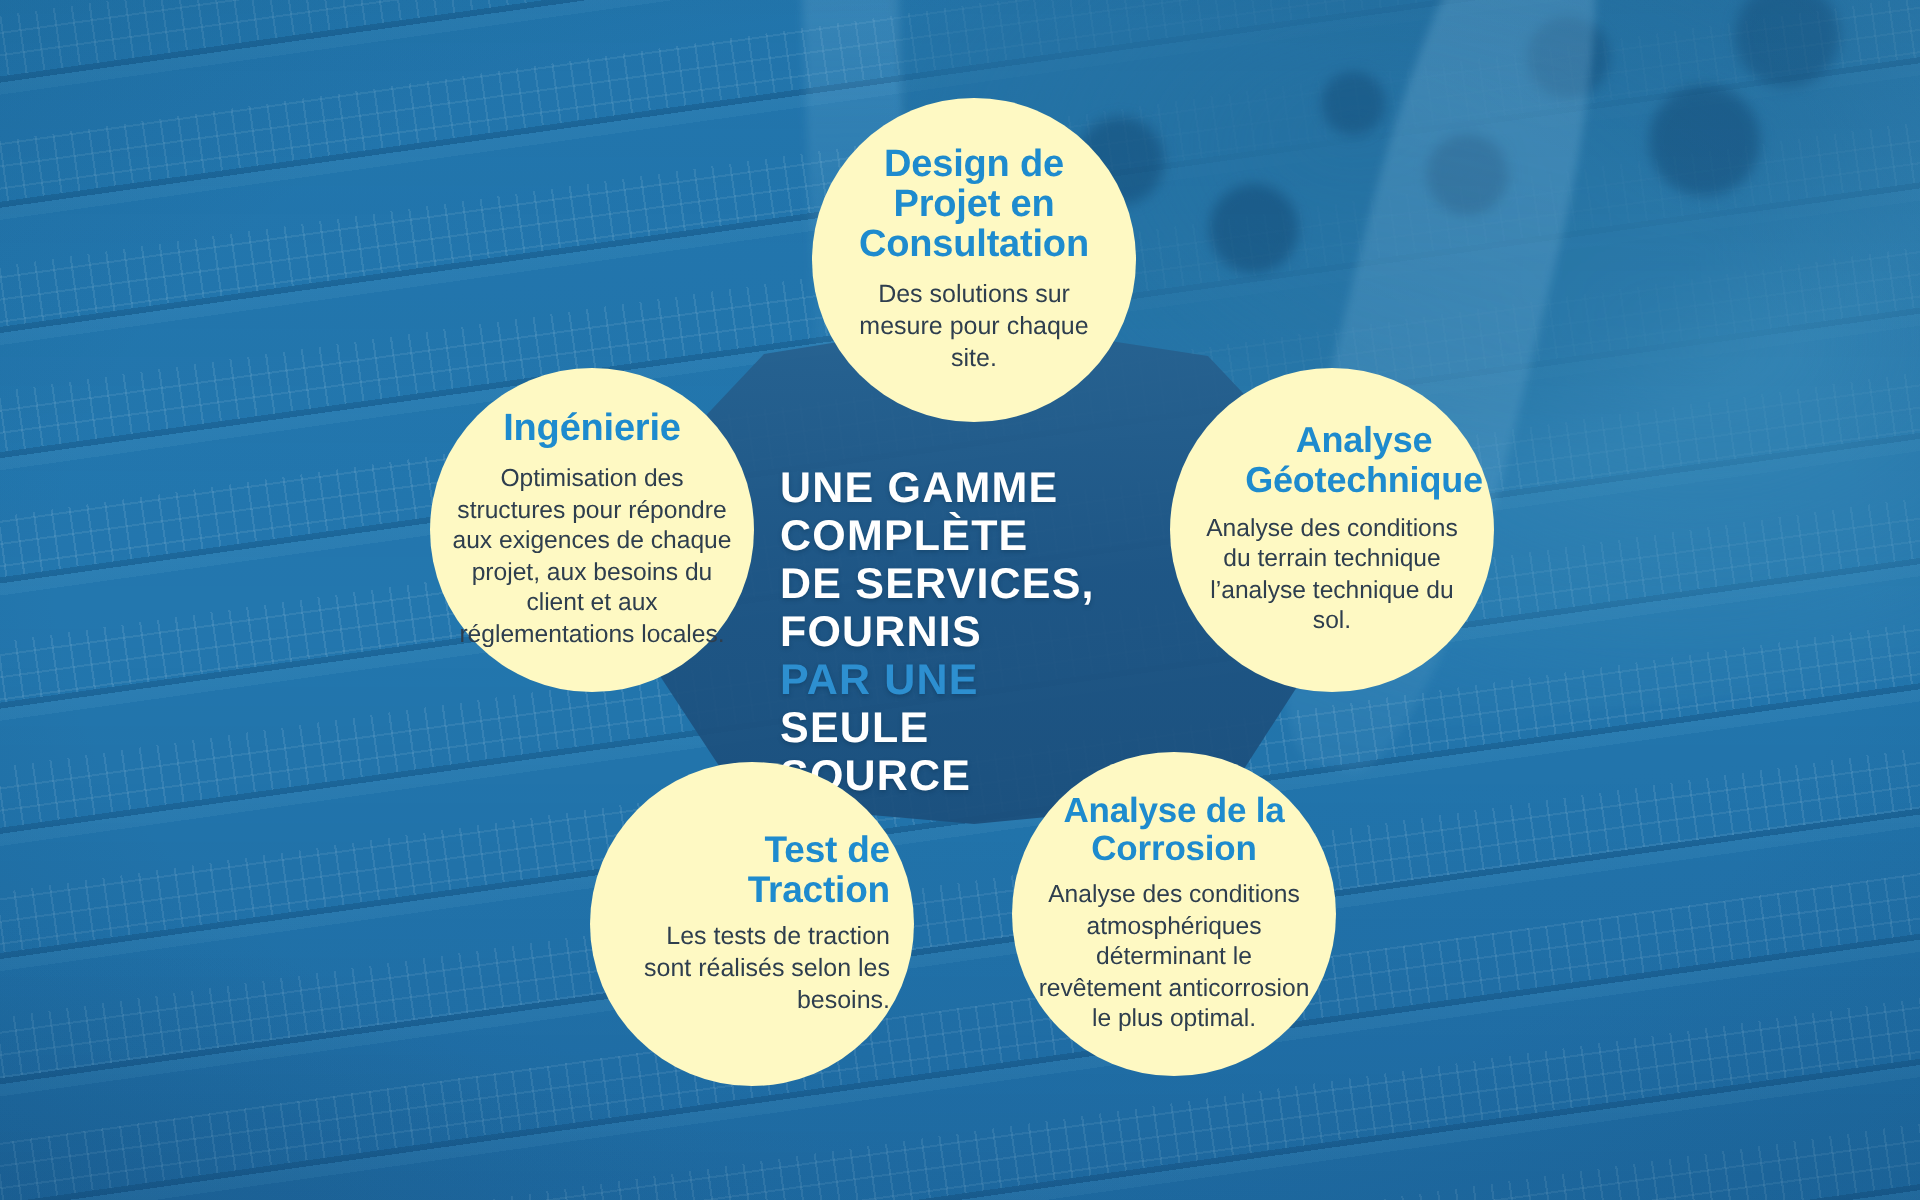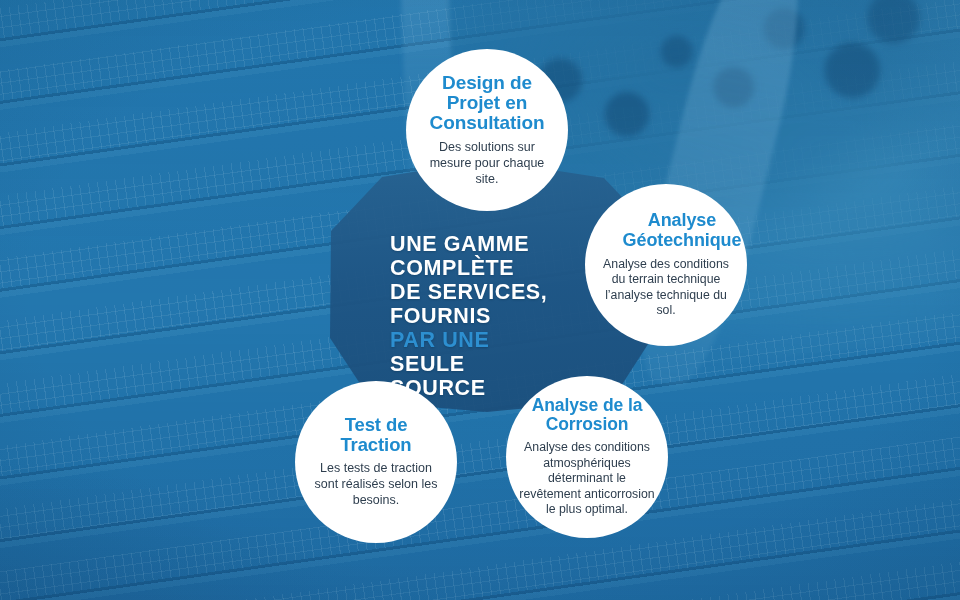--- a/index.html
+++ b/index.html
@@ -101,21 +101,21 @@
     position:absolute;inset:0;
     background:radial-gradient(ellipse 85% 85% at 50% 48%, rgba(0,0,0,0) 55%, rgba(10,58,94,0.22) 100%);
   }
 
   
   .core{position:absolute;left:0;top:0;width:960px;height:600px;pointer-events:none;}
 
   
   .node{
     position:absolute;border-radius:50%;
-    background:#ffffff;
+    background:#fef9c3;
     display:flex;flex-direction:column;align-items:center;justify-content:center;
     text-align:center;box-sizing:border-box;
   }
   .node .title{
     color:#1e8bce;font-weight:bold;line-height:1.06;
     margin:0 0 7px 0;letter-spacing:-0.1px;
   }
   .node .desc{
     color:#2e3e4e;line-height:1.26;margin:0;
   }
@@ -125,21 +125,21 @@
   #node-design .desc{font-size:12.5px;}
 
   #node-geo{left:585px;top:184px;width:162px;height:162px;padding:0 12px;}
   #node-geo .title{font-size:18px;margin-left:32px;}
   #node-geo .desc{font-size:12.3px;}
 
   #node-corrosion{left:506px;top:376px;width:162px;height:162px;padding:0 11px;}
   #node-corrosion .title{font-size:17.5px;}
   #node-corrosion .desc{font-size:12.3px;}
 
-  #node-traction{left:295px;top:381px;width:162px;height:162px;padding:0 12px;}
+  #node-traction{left:295px;top:381px;width:162px;height:162px;padding:0 12px;text-align:right;}
   #node-traction .title{font-size:18.5px;}
   #node-traction .desc{font-size:12.5px;}
 
   #node-ingenierie{left:215px;top:184px;width:162px;height:162px;padding:0 10px;}
   #node-ingenierie .title{font-size:19px;}
   #node-ingenierie .desc{font-size:12.3px;}
 
   
   #center-copy{
     position:absolute;left:390px;top:232px;width:195px;
@@ -222,14 +222,18 @@
       <span>Corrosion</span>
     </p>
     <p class="desc">Analyse des conditions atmosphériques déterminant le revêtement anticorrosion le plus optimal.</p>
   </div>
 
   <div class="node" id="node-traction">
     <p class="title">Test de Traction</p>
     <p class="desc">Les tests de traction sont réalisés selon les besoins.</p>
   </div>
 
+  <div class="node" id="node-ingenierie">
+    <p class="title">Ingénierie</p>
+    <p class="desc">Optimisation des structures pour répondre aux exigences de chaque projet, aux besoins du client et aux réglementations locales.</p>
+  </div>
 
 </div>
 
 </body></html>

